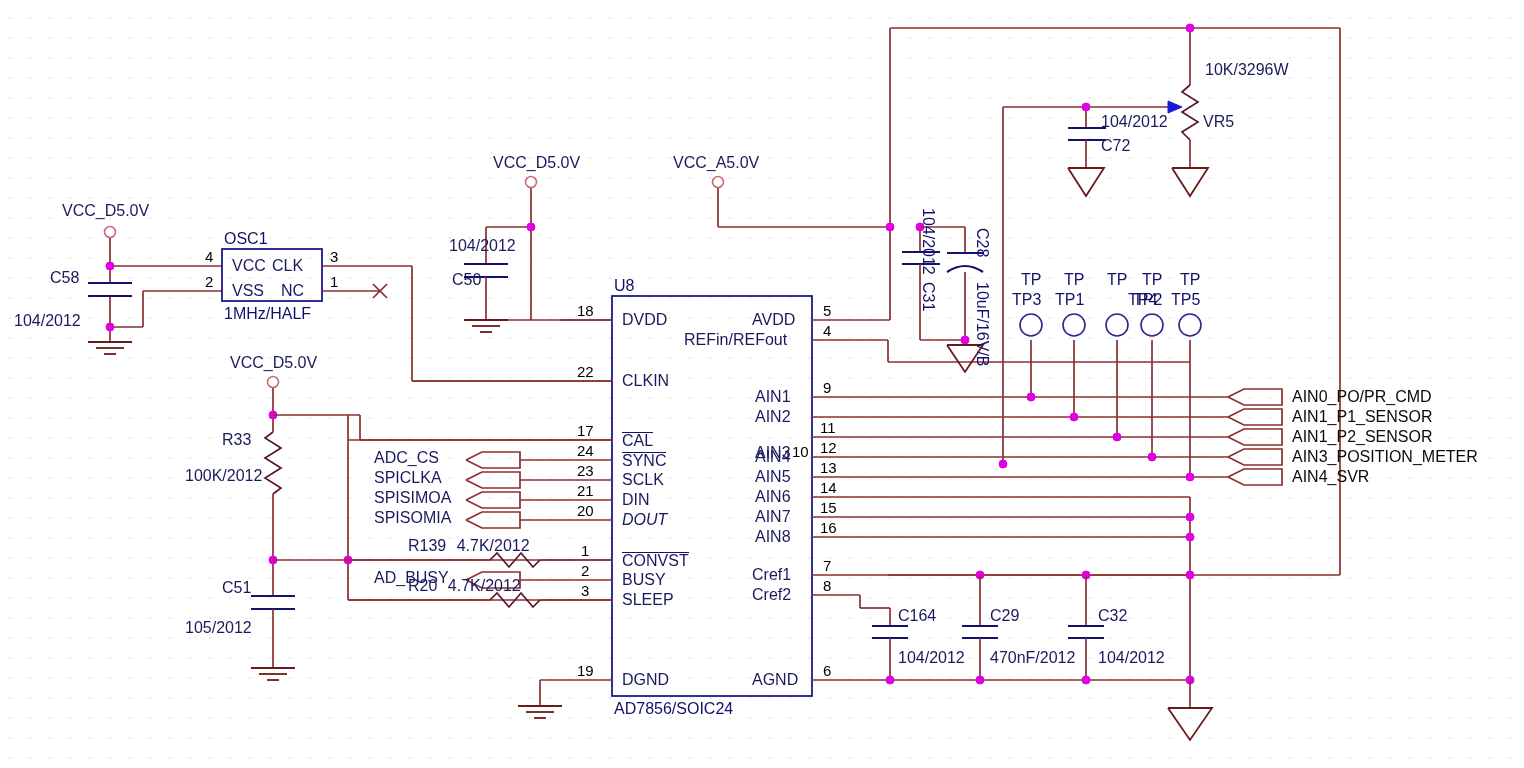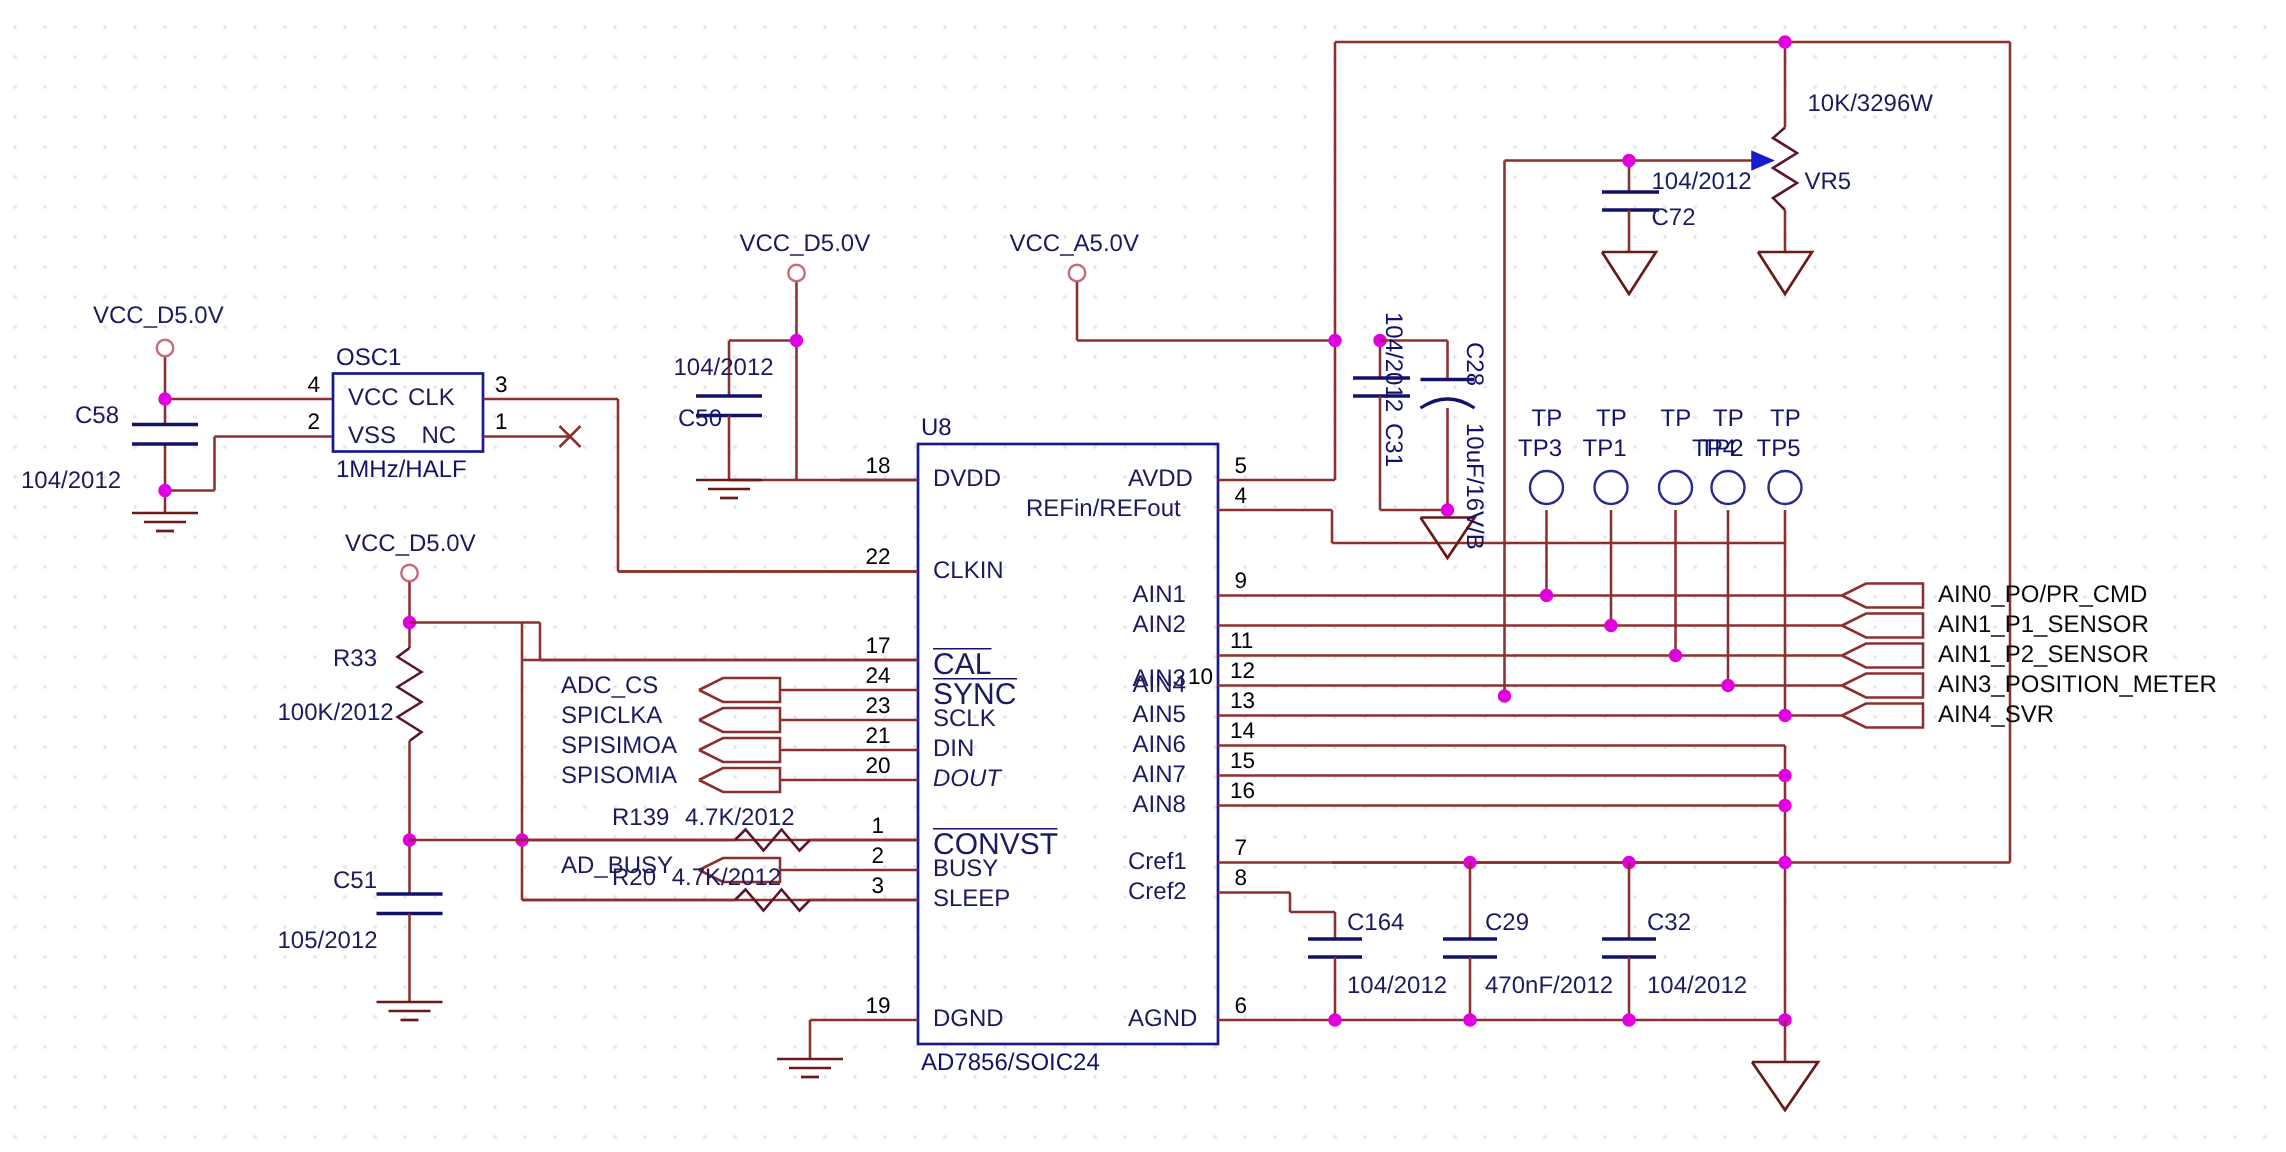--- a/index.html
+++ b/index.html
@@ -52,21 +52,21 @@
     line-height: 1;
     transform-origin: 0 0;
     transform: rotate(90deg);
   }
   .icname {
     position: absolute;
     color: #12126b;
     font-size: 16px;
     white-space: nowrap;
   }
-  .ovl { font-size: 20px; }
+  .ovl { font-size: 16px; }
   .ovl span.bar {
     border-top: 1.6px solid #12126b;
     display: inline-block;
     line-height: 1.05;
   }
 </style>
 </head>
 <body>
 
 <div id="canvas">

